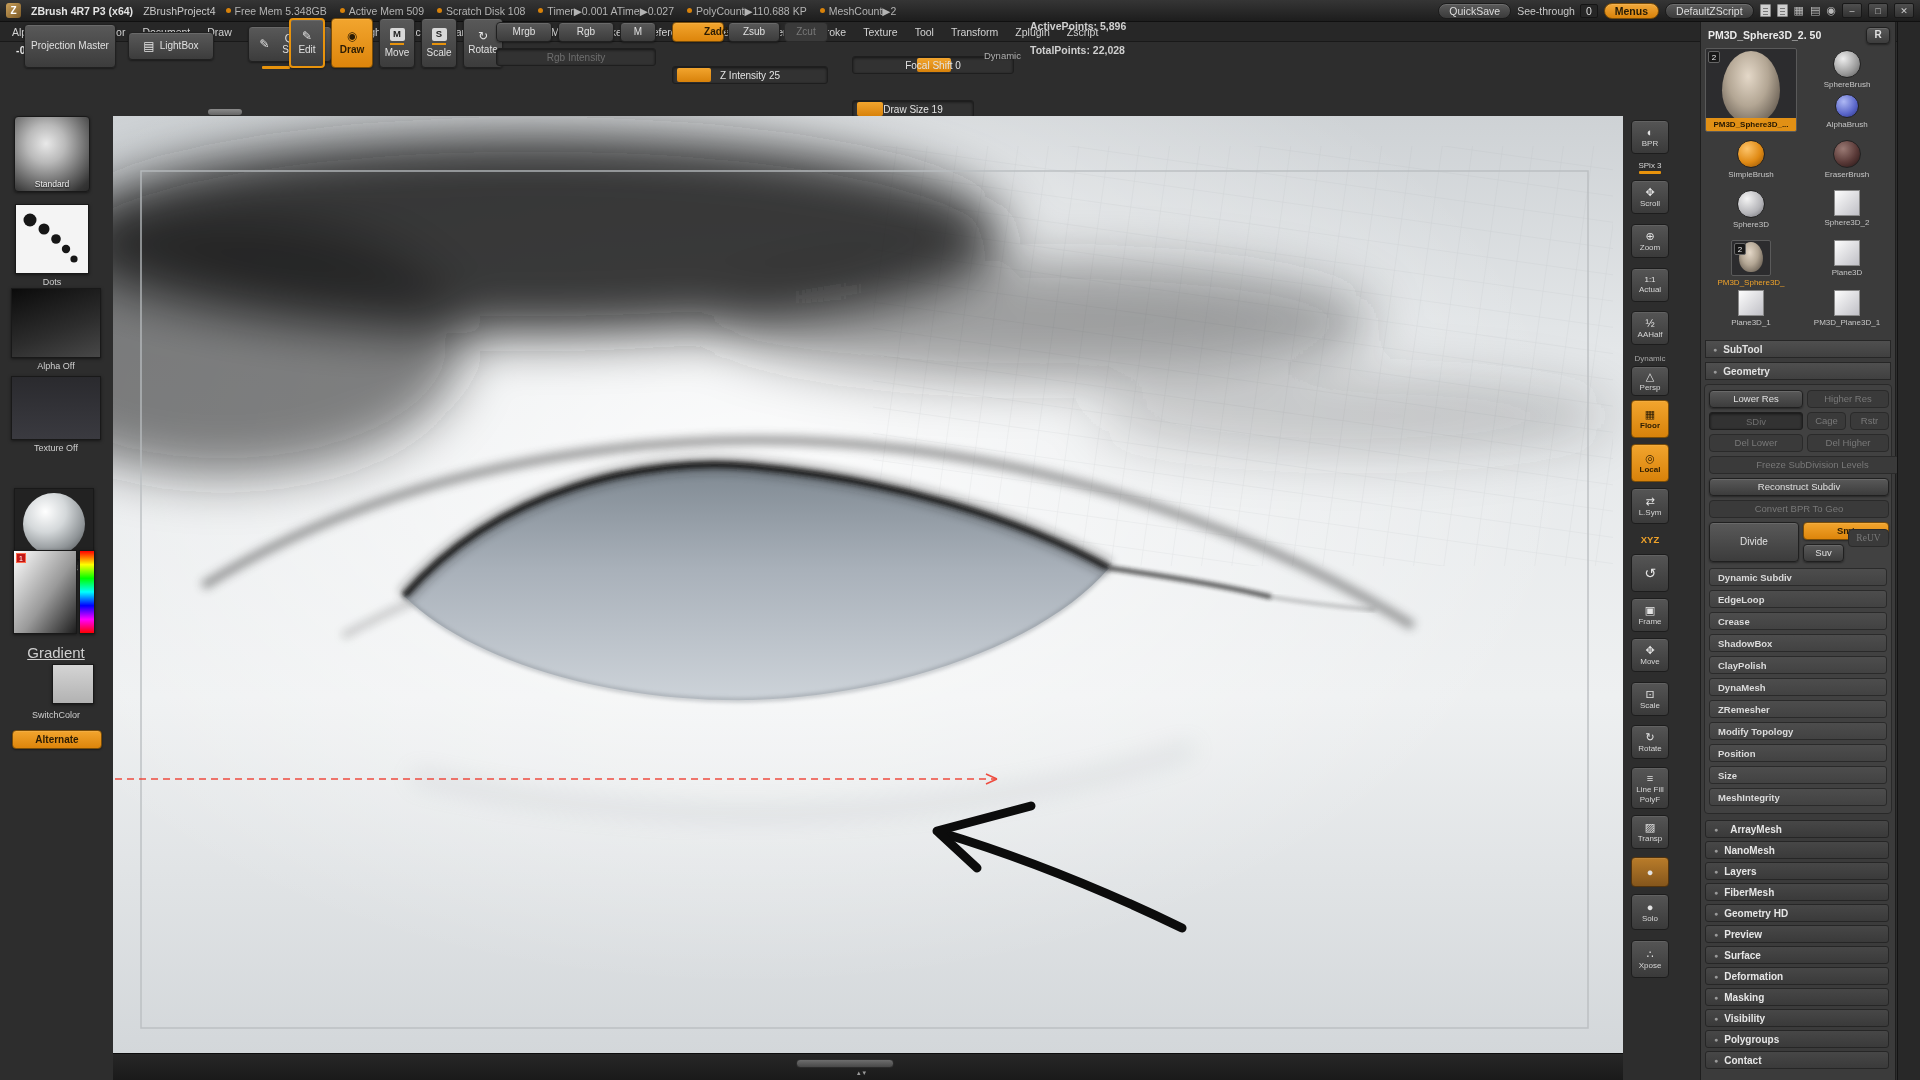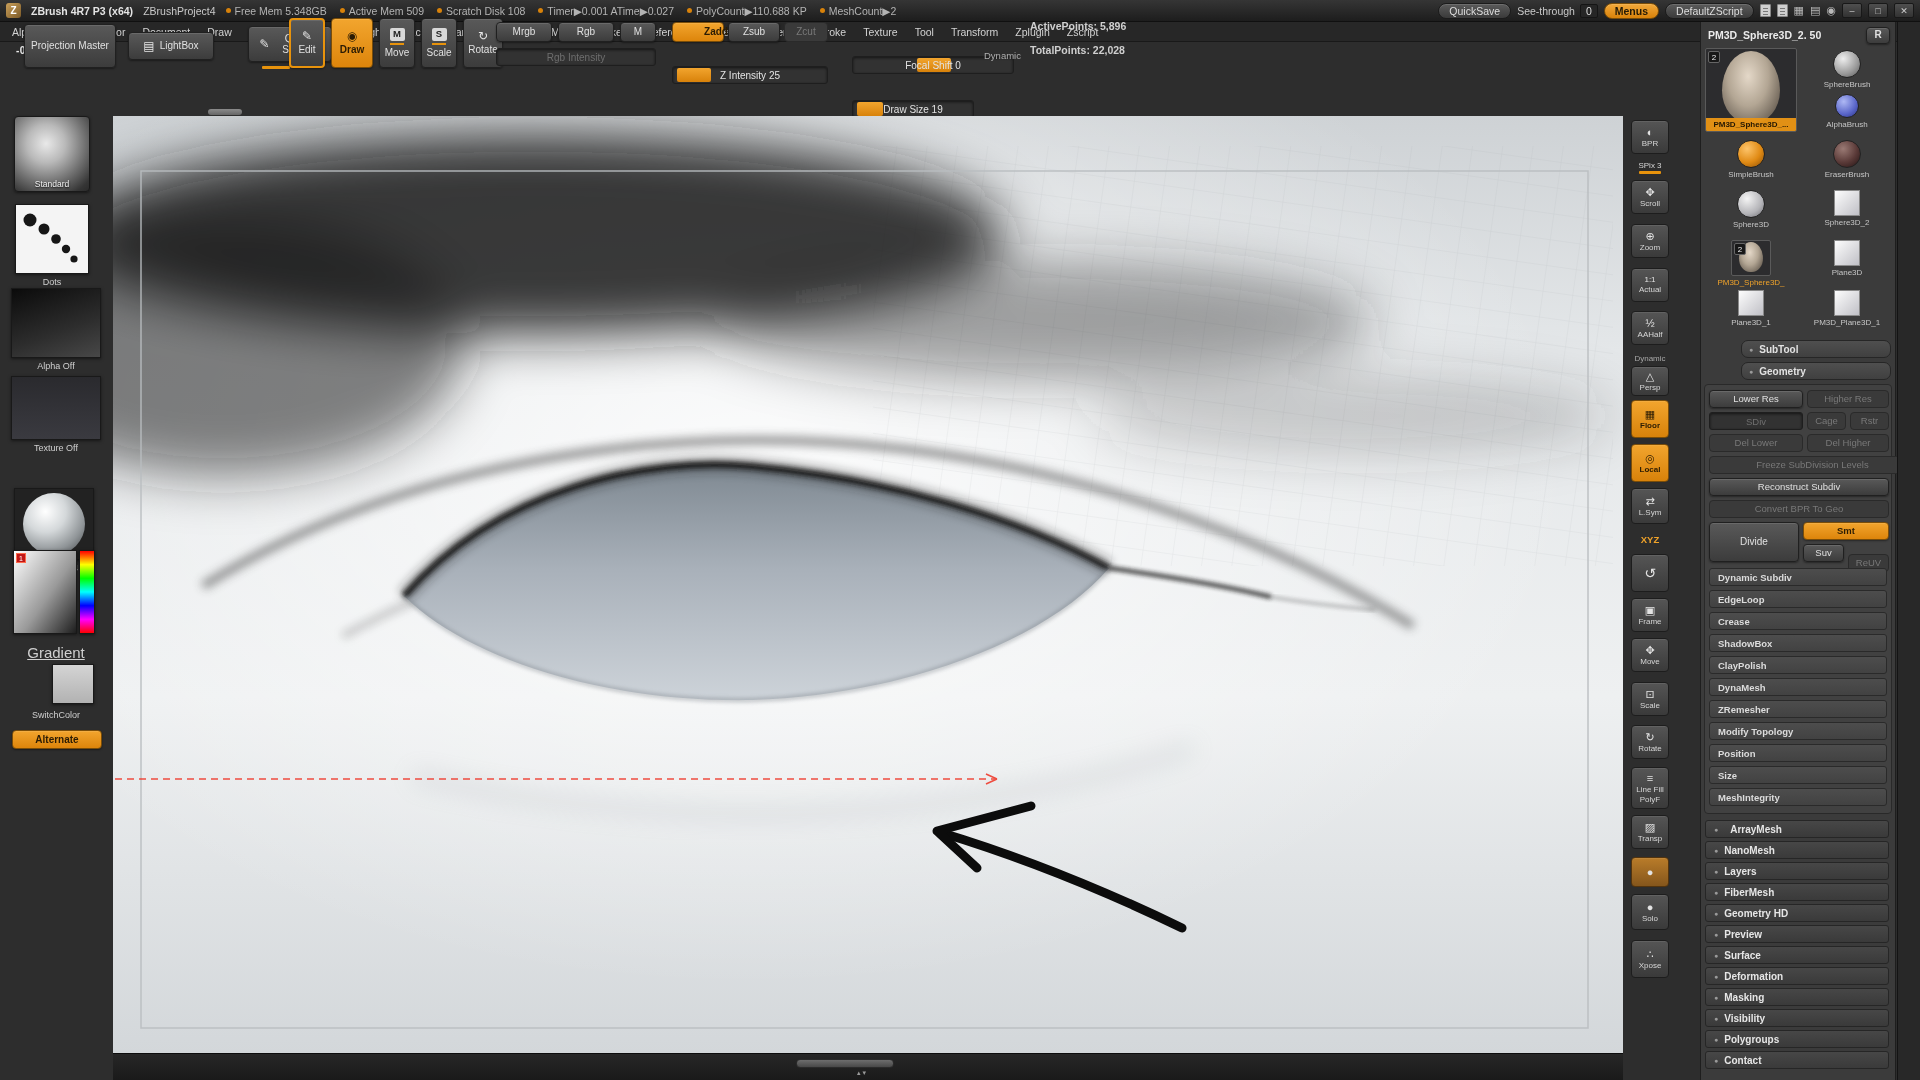--- a/index.html
+++ b/index.html
@@ -104,22 +104,22 @@
 .cube{border:1px solid #8a8a8a;background:linear-gradient(135deg,#fdfdfd,#c0c0c6);}
 .headthumb{background:#2c2c2e;border:1px solid #5a5a5a;position:relative;overflow:hidden;border-radius:2px;}
 .face{position:absolute;left:50%;top:46%;transform:translate(-50%,-50%);
   background:radial-gradient(ellipse at 45% 35%,#e4d8c8,#b3a694 45%,#6e6458 80%,#4c453c);
   border-radius:50% 50% 46% 46% / 55% 55% 45% 45%;}
 .badge{position:absolute;left:2px;top:2px;background:#181818;border:1px solid #666;color:#eee;font-size:8px;
   width:12px;height:12px;display:flex;align-items:center;justify-content:center;border-radius:2px;z-index:3;}
 .biglbl{position:absolute;left:0;right:0;bottom:0;height:13px;background:rgba(235,150,20,.95);color:#231703;
   font-size:8px;font-weight:bold;display:flex;align-items:center;justify-content:center;z-index:2;}
 .hdrbar{position:absolute;left:4px;right:4px;height:18px;background:linear-gradient(#4f4f4f,#404040);
-  border:1px solid #262626;border-radius:7px;display:flex;align-items:center;gap:6px;padding:0 7px;
-  font-size:10px;font-weight:bold;color:#e2e2e2;margin-left:36px;}
+  border:1px solid #262626;border-radius:0;display:flex;align-items:center;gap:6px;padding:0 7px;
+  font-size:10px;font-weight:bold;color:#e2e2e2;}
 .hicon{font-size:7px;color:#9a9a9a;}
 #geobox{position:absolute;left:3px;right:3px;top:362px;height:430px;background:#414141;
   border:1px solid #292929;border-radius:4px;}
 .gbtn{position:absolute;height:18px;font-size:9.5px;}
 .subsec{position:absolute;left:8px;right:8px;height:18px;background:linear-gradient(#4d4d4d,#424242);
   border:1px solid #2a2a2a;border-radius:3px;display:flex;align-items:center;padding:0 8px;font-size:9.5px;
   font-weight:bold;color:#dcdcdc;}
 .palsec{position:absolute;left:4px;right:6px;height:18px;background:linear-gradient(#474747,#3a3a3a);
   border:1px solid #262626;border-radius:3px;display:flex;align-items:center;gap:6px;padding:0 8px;
   font-size:10px;font-weight:bold;color:#e6e6e6;}
@@ -567,21 +567,21 @@
     <div class="btn gbtn dis" style="left:106px;top:390px;width:39px;">Cage</div>
     <div class="btn gbtn dis" style="left:149px;top:390px;width:39px;">Rstr</div>
     <div class="btn gbtn dis" style="left:8px;top:412px;width:94px;">Del Lower</div>
     <div class="btn gbtn dis" style="left:106px;top:412px;width:82px;">Del Higher</div>
     <div class="btn gbtn dis" style="left:8px;top:434px;width:207px;">Freeze SubDivision Levels</div>
     <div class="btn gbtn" style="left:8px;top:456px;width:180px;">Reconstruct Subdiv</div>
     <div class="btn gbtn dis" style="left:8px;top:478px;width:180px;">Convert BPR To Geo</div>
     <div class="btn" style="position:absolute;left:8px;top:500px;width:90px;height:40px;">Divide</div>
     <div class="btn gbtn orange" style="left:102px;top:500px;width:86px;">Smt</div>
     <div class="btn gbtn" style="left:102px;top:522px;width:41px;">Suv</div>
-    <div class="btn gbtn dis" style="left:147px;top:532px;width:41px;">ReUV</div>
+    <div class="btn gbtn dis" style="left:147px;top:507px;width:41px;font-family:Liberation Serif, serif;">ReUV</div>
 
     <div class="subsec" style="top:546px;">Dynamic Subdiv</div>
     <div class="subsec" style="top:568px;">EdgeLoop</div>
     <div class="subsec" style="top:590px;">Crease</div>
     <div class="subsec" style="top:612px;">ShadowBox</div>
     <div class="subsec" style="top:634px;">ClayPolish</div>
     <div class="subsec" style="top:656px;">DynaMesh</div>
     <div class="subsec" style="top:678px;">ZRemesher</div>
     <div class="subsec" style="top:700px;">Modify Topology</div>
     <div class="subsec" style="top:722px;">Position</div>

